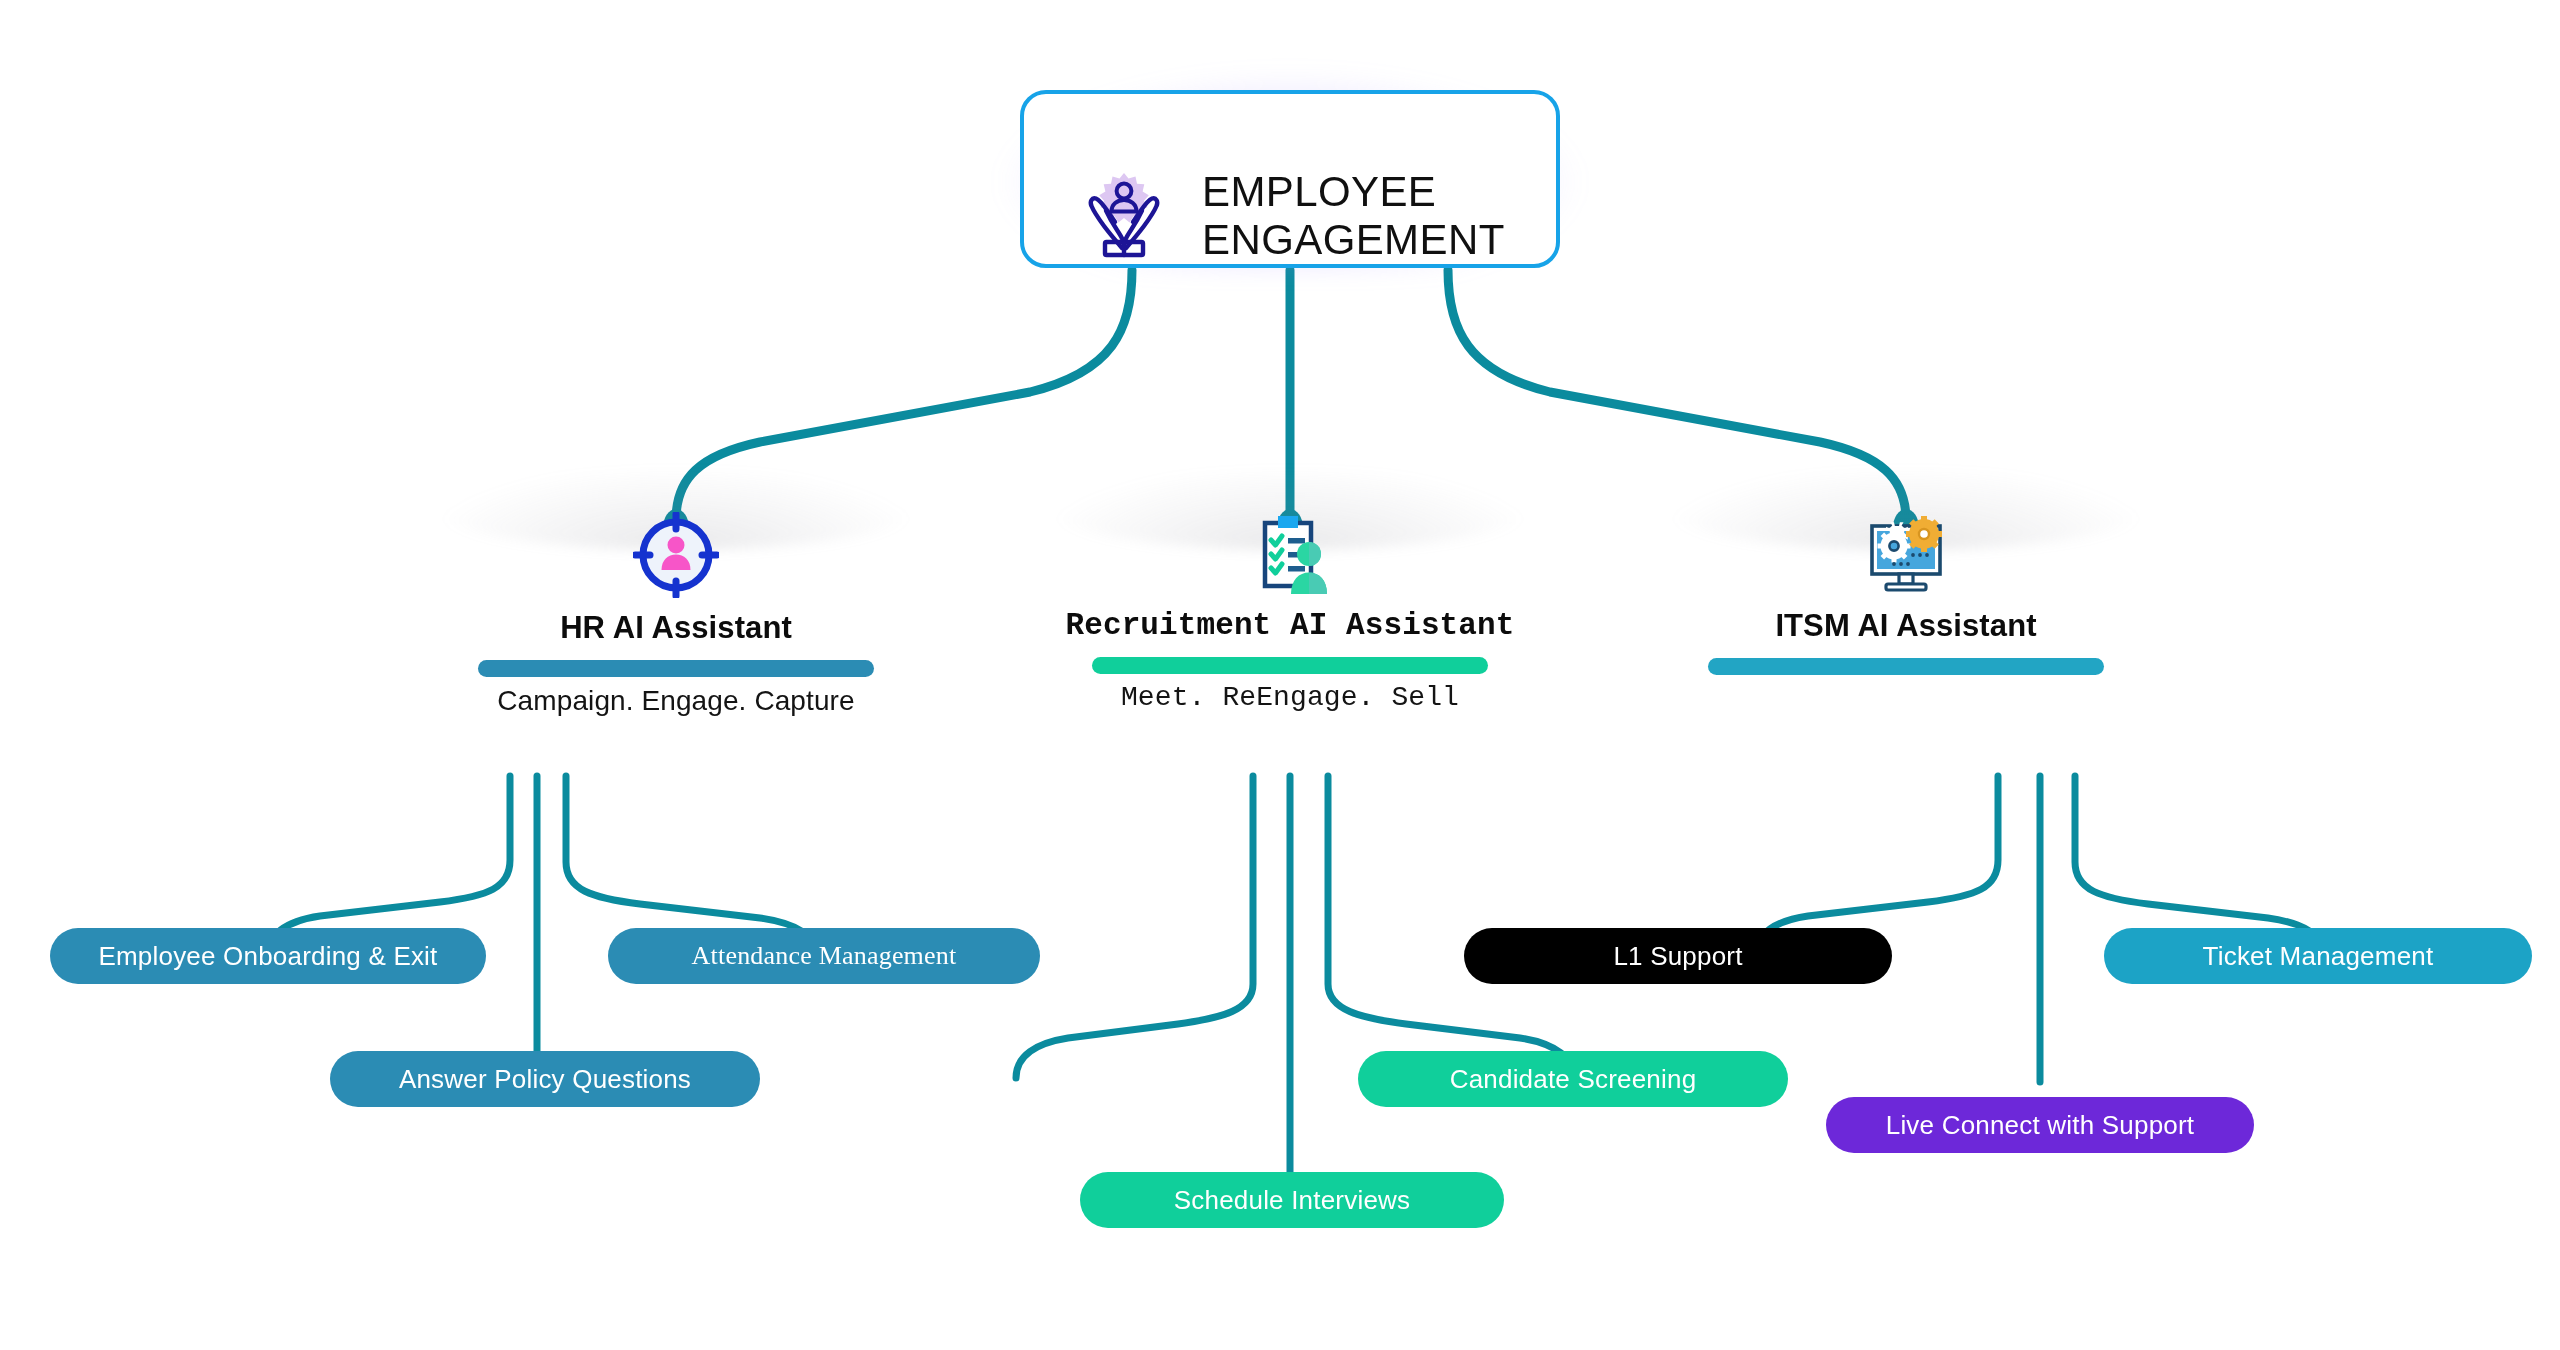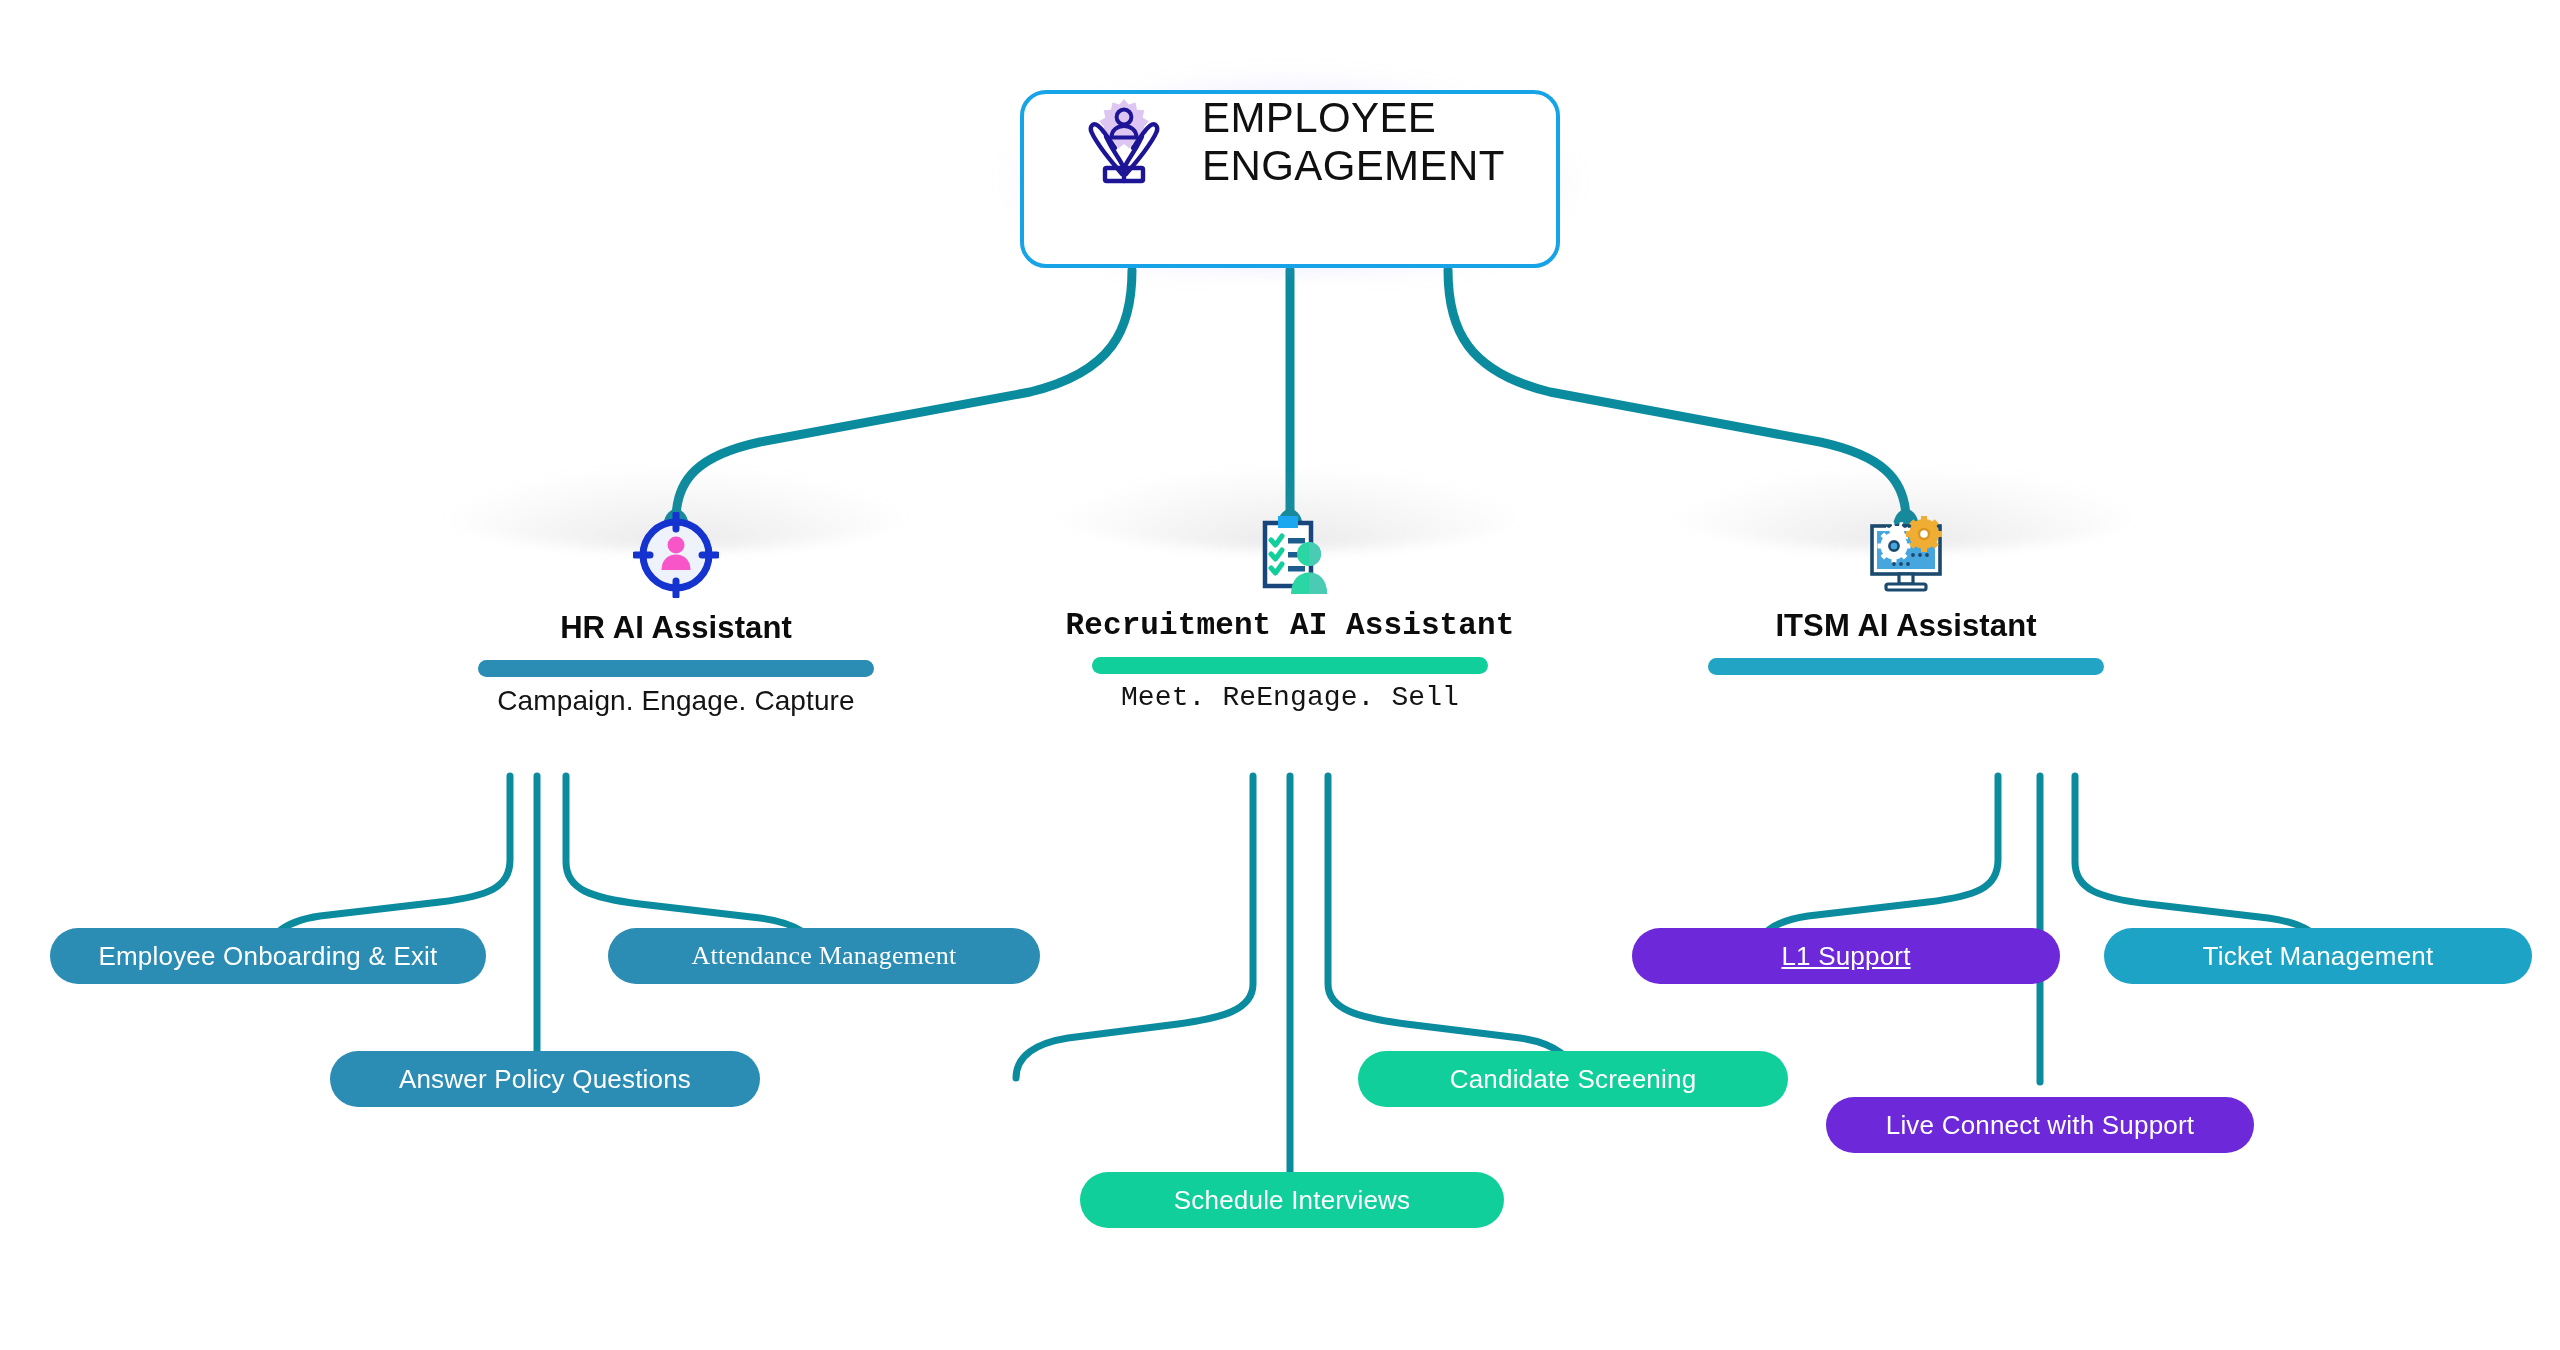--- a/index.html
+++ b/index.html
@@ -43,21 +43,21 @@
     position: absolute;
     left: 1020px;
     top: 90px;
     width: 540px;
     height: 178px;
     box-sizing: border-box;
     background: #ffffff;
     border: 4px solid #17a3e8;
     border-radius: 26px;
     display: flex;
-    align-items: flex-start;
+    align-items: flex-end;
     justify-content: flex-start;
     padding-left: 52px;
     gap: 30px;
   }
   .root-title {
     font-size: 42px;
     line-height: 1.14;
     color: #101010;
     letter-spacing: 0.4px;
     white-space: pre-line;
@@ -283,21 +283,21 @@
     <span>Attendance Management</span>
   </div>
 
   <div class="pill" style="left:1080px; top:1172px; width:424px; background:#10cf9b;">
     <span>Schedule Interviews</span>
   </div>
   <div class="pill" style="left:1358px; top:1051px; width:430px; background:#10cf9b;">
     <span>Candidate Screening</span>
   </div>
 
-  <div class="pill" style="left:1632px; top:928px; width:428px; background:#6d28d9;text-decoration:underline;">
+  <div class="pill" style="left:1464px; top:928px; width:428px; background:#000000;">
     <span>L1 Support</span>
   </div>
   <div class="pill" style="left:1826px; top:1081px; width:428px; background:#6d28d9;margin-top:16px;">
     <span>Live Connect with Support</span>
   </div>
   <div class="pill" style="left:2104px; top:928px; width:428px; background:#1ca3c6;">
     <span>Ticket Management</span>
   </div>
 
 </div>

